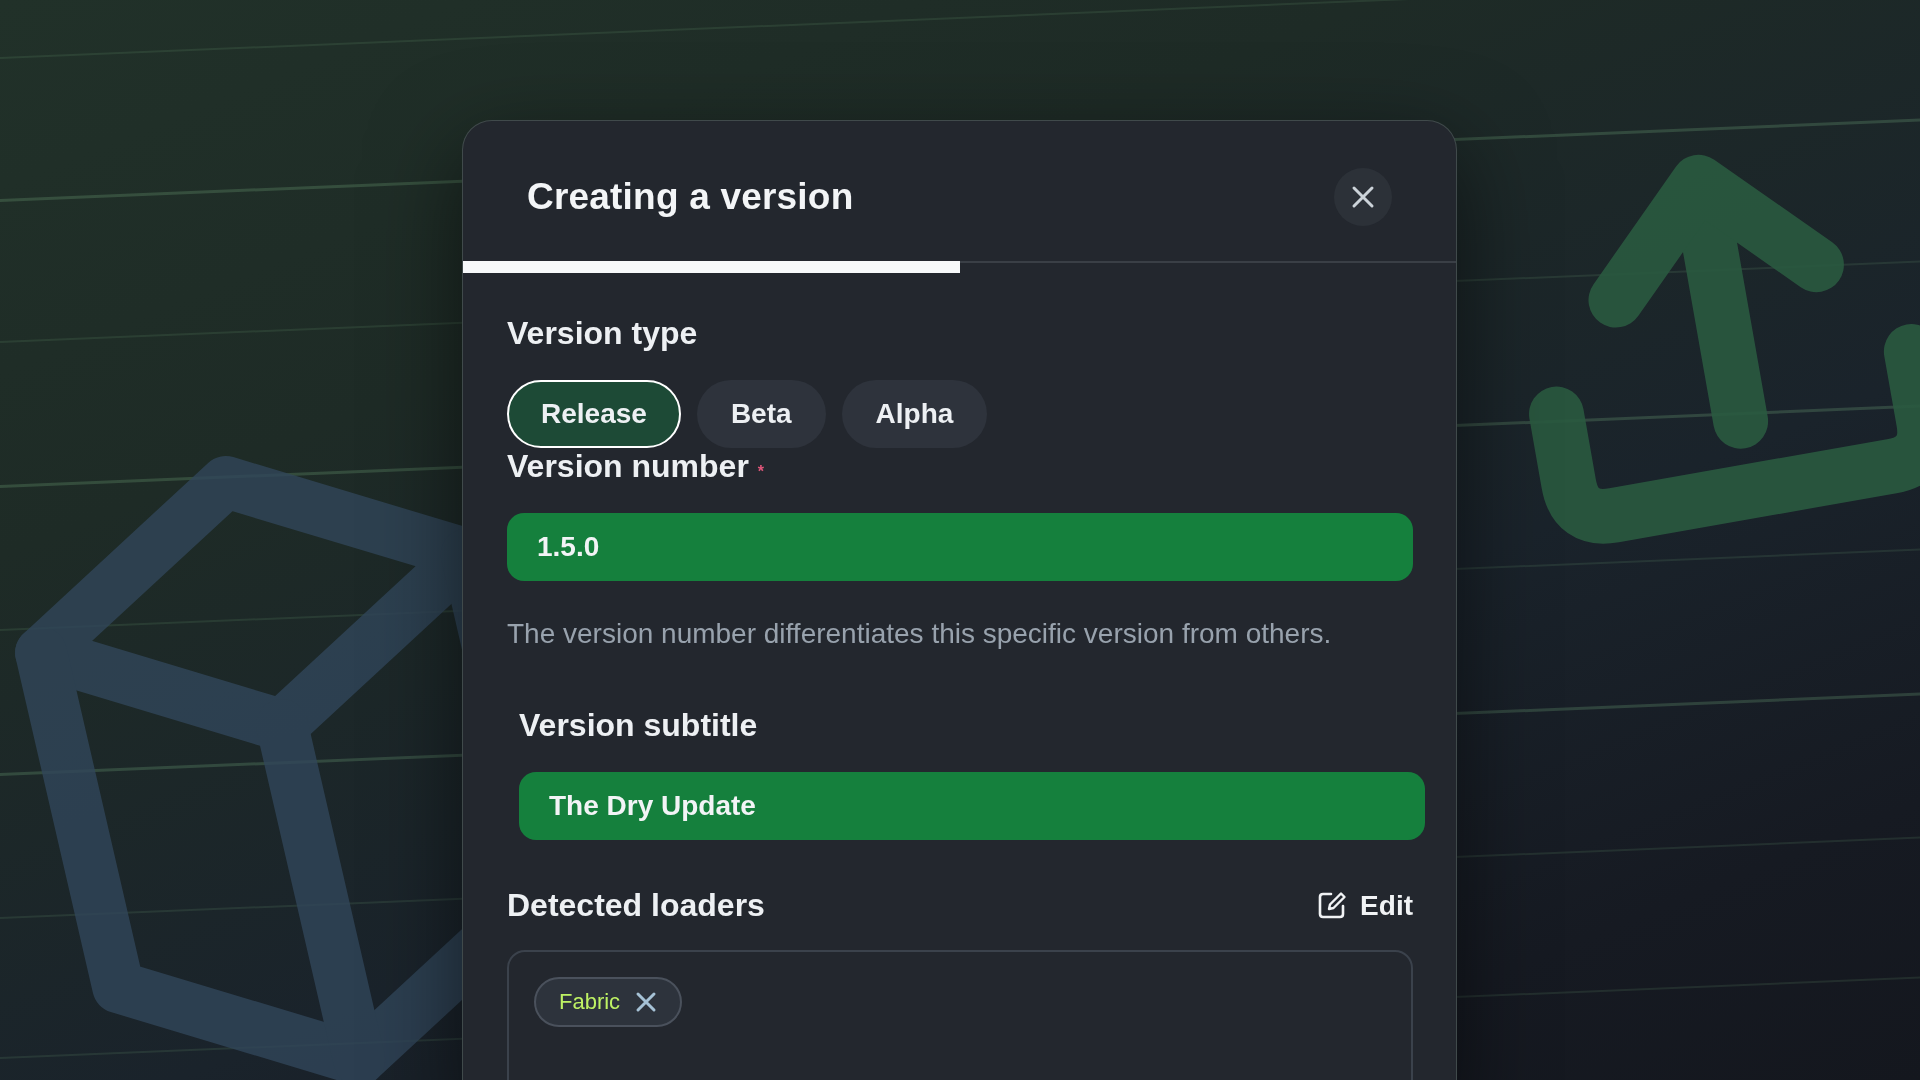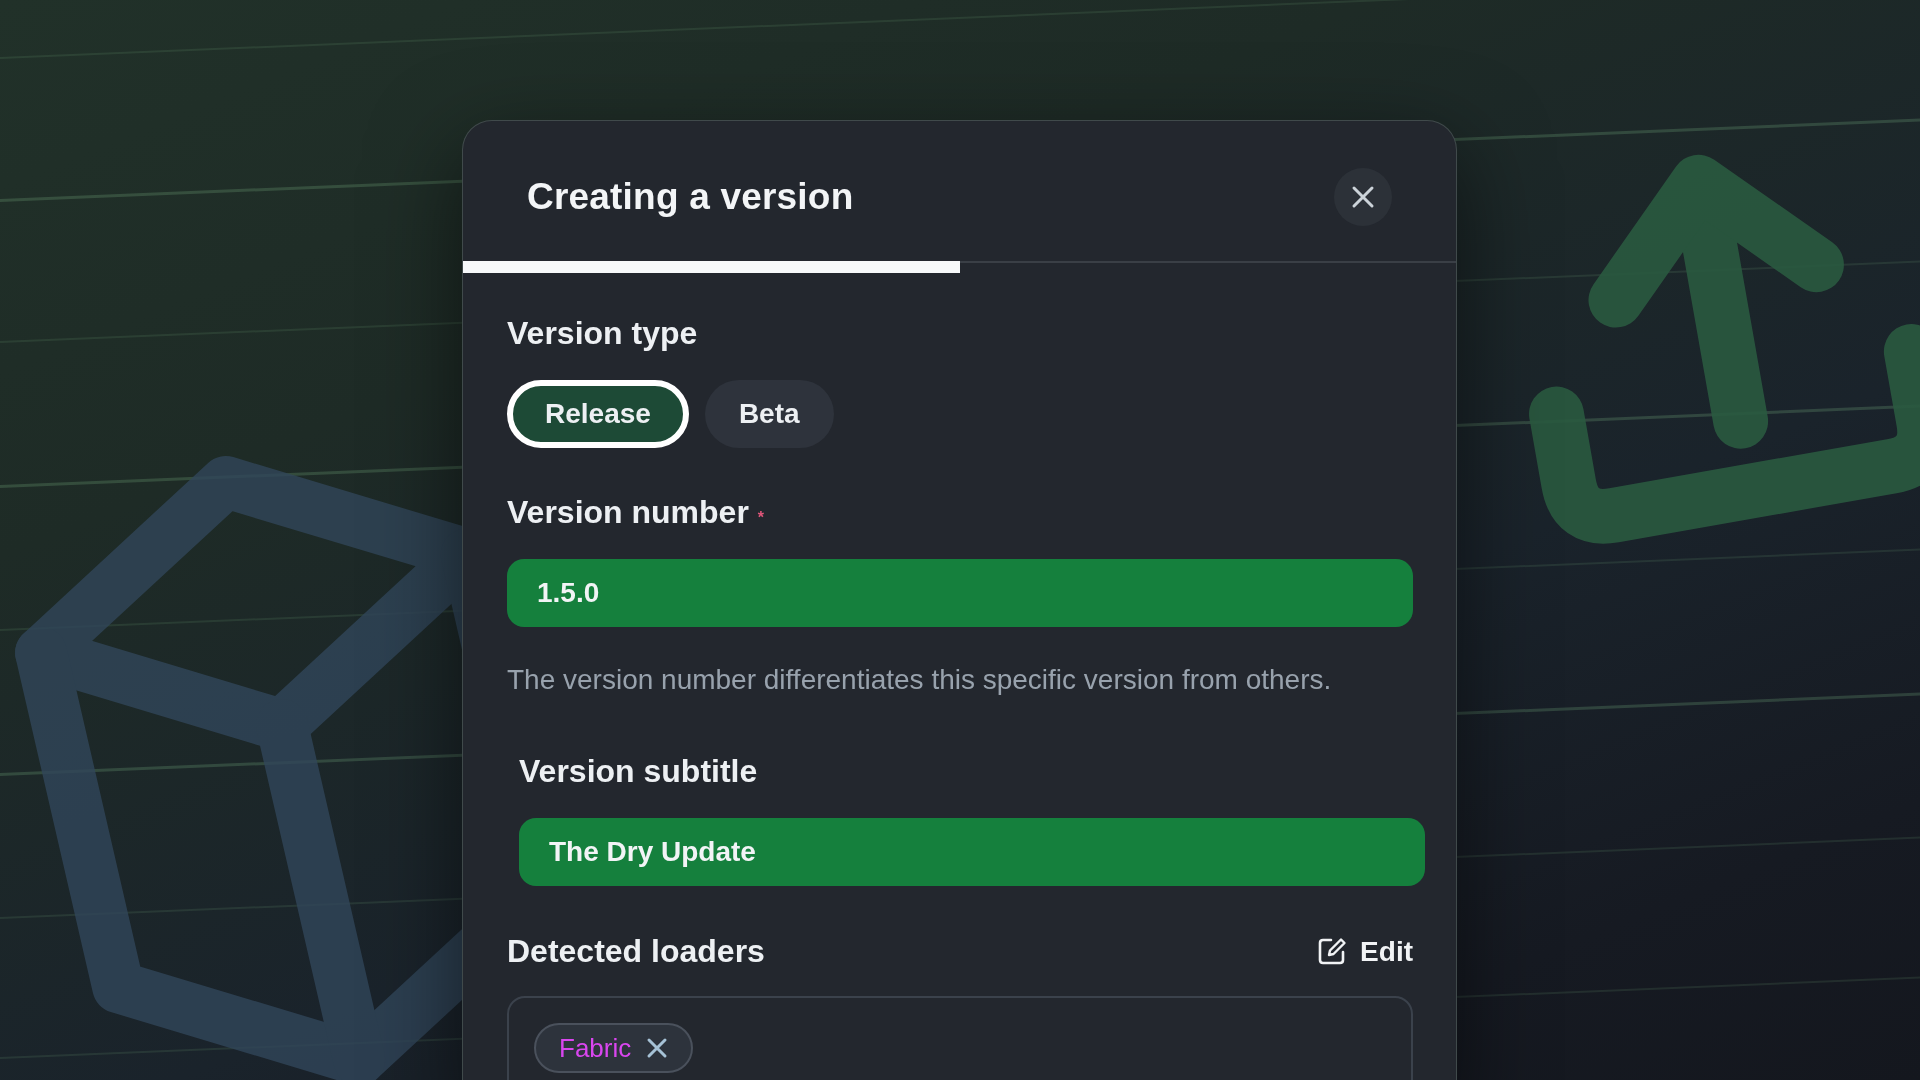--- a/index.html
+++ b/index.html
@@ -53,24 +53,24 @@
   .required-star { color: #e0567a; font-weight: 700; margin-left: 9px; }
 
   .pill-row { display: flex; gap: 16px; margin-top: 28px; }
   .pill {
     height: 68px; border-radius: 34px; border: none; cursor: pointer;
     background: #2e333c; color: #edf0f3;
     font-family: inherit; font-size: 28px; font-weight: 700;
     padding: 0 34px; display: flex; align-items: center; justify-content: center;
   }
   .pill.selected {
-    background: #1d4a36; border: 6px solid #ffffff; padding: 0 32px;
+    background: #1d4a36; border: 2px solid #ffffff; padding: 0 32px;
   }
 
-  .section-gap { margin-top: 46px; }
+  .section-gap { }
 
   .text-input {
     margin-top: 28px; width: 906px; height: 68px;
     background: #15803d; border: none; border-radius: 17px;
     color: #f2f4f6; font-family: inherit; font-size: 28px; font-weight: 700;
     padding: 0 30px; outline: none; display: block;
   }
 
   .help-text {
     margin-top: 30px; max-width: 845px;
@@ -88,21 +88,21 @@
   .loaders-box {
     margin-top: 26px; width: 906px; height: 260px;
     border: 2px solid #3b424c; border-radius: 18px;
     padding: 25px;
   }
   .chip {
     display: inline-flex; align-items: center; gap: 15px;
     height: 50px; padding: 0 23px;
     background: #2d333c; border: 2px solid #4a515c; border-radius: 26px;
   }
-  .chip-label { font-size: 26px; font-weight: 500; color: #d946ef; }
+  .chip-label { font-size: 22px; font-weight: 500; color: #bef264; }
   .chip-remove { background: none; border: none; cursor: pointer; display: flex; align-items: center; }
 </style>
 </head>
 <body>
 
 <div class="bg-deco">
   <div class="arc" style="top:16px"></div>
   <div class="arc bright" style="top:158px"></div>
   <div class="arc" style="top:300px"></div>
   <div class="arc bright" style="top:444px"></div>
@@ -142,20 +142,21 @@
   <div class="progress-track">
     <div class="progress-fill" style="width: 50%;"></div>
   </div>
 
   <div class="modal-body">
 
     <div class="field-label">Version type</div>
     <div class="pill-row">
       <button class="pill selected">Release</button>
       <button class="pill">Beta</button>
+      <button class="pill">Alpha</button>
     </div>
 
     <div class="section-gap">
       <span class="field-label">Version number</span><span class="required-star">*</span>
       <input class="text-input" type="text" value="1.5.0" style="">
       <div class="help-text">The version number differentiates this specific version from others.</div>
     </div>
 
     <div style="margin-top: 51px; margin-left: 12px;">
       <div class="field-label">Version subtitle</div>

